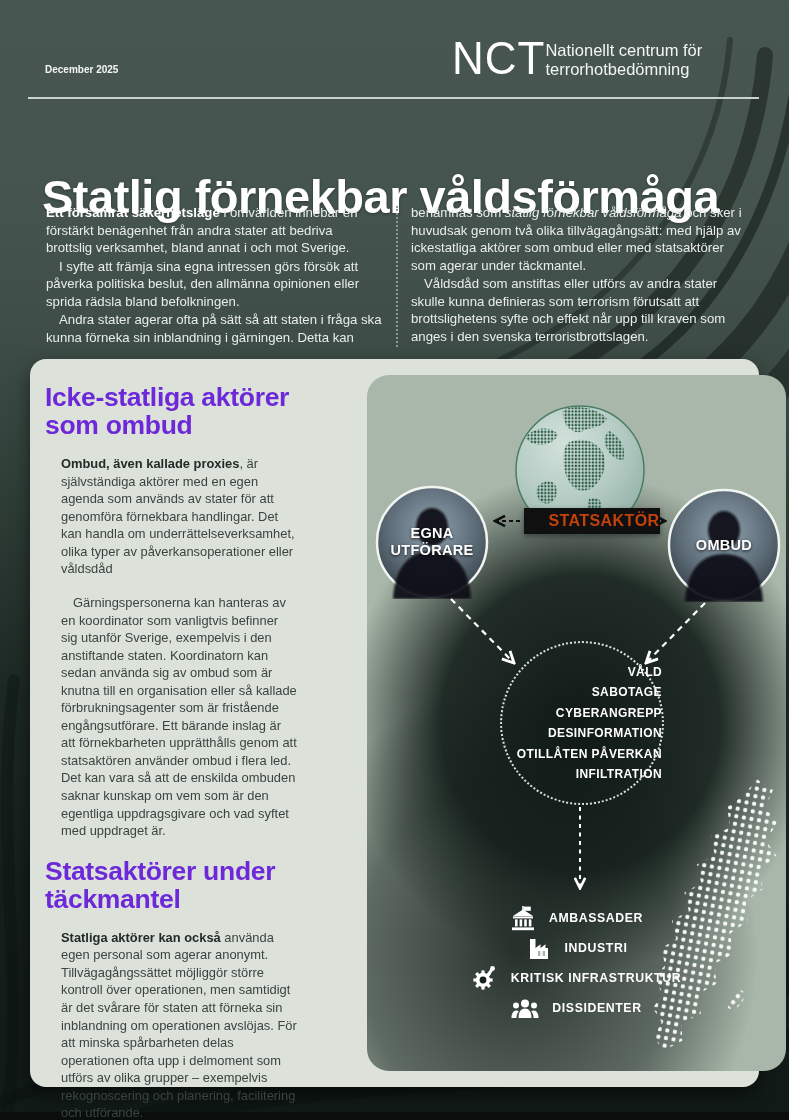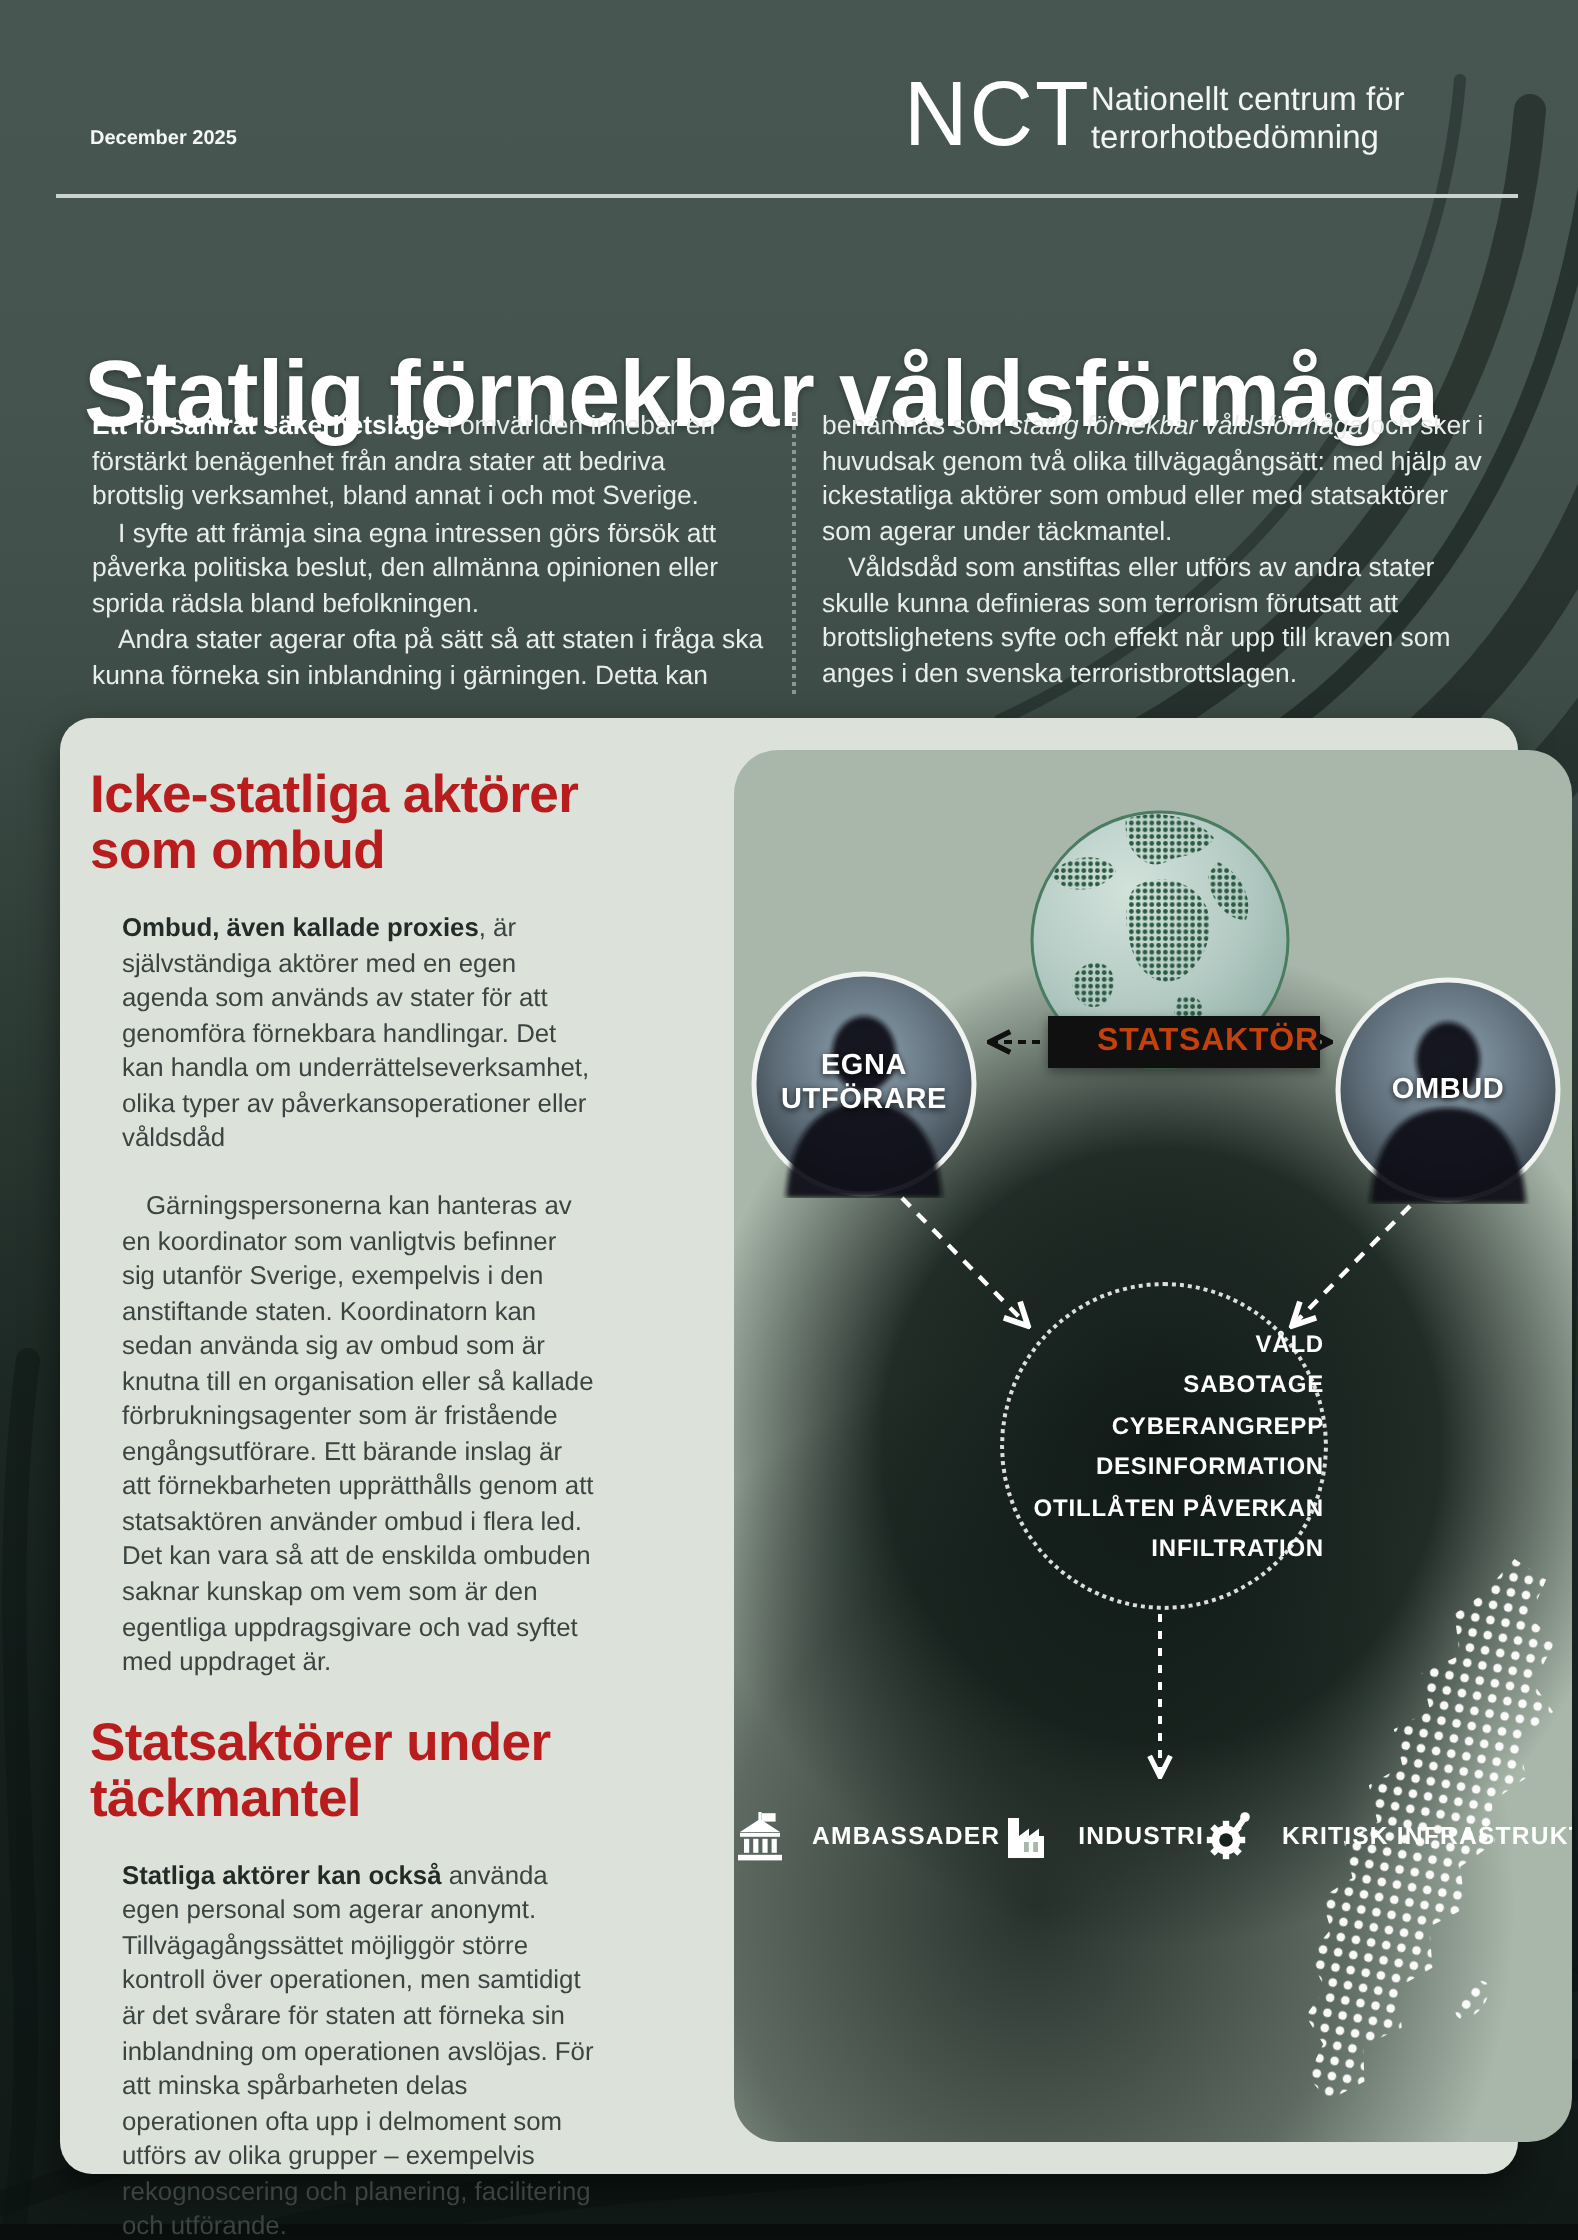--- a/index.html
+++ b/index.html
@@ -20,21 +20,21 @@
   .intro{position:absolute;left:0;top:203px;width:789px;z-index:2;color:#e9edeb;font-size:13.2px;line-height:1.33;}
   .intro-col1{position:absolute;left:45px;top:0;width:338px;}
   .intro-col2{position:absolute;left:410px;top:0;width:342px;}
   .intro-divider{position:absolute;left:396px;top:3px;height:141px;border-left:2px dotted #8b9893;}
   .intro p{margin:1px;}
   .intro p.ind{text-indent:13px;}
   .intro b{color:#ffffff;}
   
   .panel{position:absolute;left:30px;top:359px;width:729px;height:728px;background:#dce2da;border-radius:16px;box-shadow:0 8px 18px rgba(0,0,0,.5);z-index:3;}
   .left-col{position:absolute;left:15px;top:24px;width:269px;color:#3b4441;}
-  .left-col h2{margin:0 0 13px 0;font-size:26.5px;line-height:1.06;letter-spacing:-.3px;color:#b91c1c;font-weight:bold;}
+  .left-col h2{margin:0 0 13px 0;font-size:26.5px;line-height:1.06;letter-spacing:-.3px;color:#6d28d9;font-weight:bold;}
   .left-col h2.second{margin-top:17px;}
   .left-col p{margin:16px;font-size:12.9px;line-height:1.36;}
   .left-col p.ind{text-indent:12px;}
   .left-col b{color:#232b28;}
   
   .diagram{
     position:absolute;left:295px;top:16px;width:419px;height:696px;border-radius:22px;overflow:hidden;
     background:
       radial-gradient(310px 330px at 51% 50%, rgba(12,21,18,.97) 0%, rgba(18,29,25,.9) 45%, rgba(26,40,35,0) 76%),
       radial-gradient(300px 340px at 36% 83%, rgba(12,21,18,.82) 0%, rgba(18,29,25,.5) 52%, rgba(26,40,35,0) 80%),
@@ -46,21 +46,21 @@
   .node-left{left:8px;top:110px;}
   .node-right{left:300px;top:113px;}
   .node-label{position:absolute;inset:0;display:flex;align-items:center;justify-content:center;text-align:center;
     color:#fff;font-weight:bold;font-size:14.5px;line-height:1.15;letter-spacing:.3px;text-shadow:0 1px 3px rgba(0,0,0,.8);padding:0 8px;}
   .state-box{position:absolute;left:157px;top:133px;width:112px;height:26px;background:#101010;color:#c2410c;
     display:flex;align-items:center;justify-content:center;font-size:16px;font-weight:bold;letter-spacing:.4px;box-shadow:0 2px 5px rgba(0,0,0,.4);z-index:6;padding-left:24px;}
   .arrow-layer{position:absolute;inset:0;z-index:5;pointer-events:none;}
   .methods-circle{position:absolute;left:133px;top:266px;width:160px;height:160px;border:2px dotted rgba(255,255,255,.85);border-radius:50%;
     display:flex;flex-direction:column;align-items:flex-end;justify-content:center;gap:0;z-index:4;}
   .methods-circle span{color:#fff;font-size:12px;font-weight:bold;letter-spacing:.4px;line-height:20.5px;white-space:nowrap;}
-  .targets{position:absolute;left:0;top:528px;width:419px;display:flex;flex-direction:row;z-index:6;}
+  .targets{position:absolute;left:0;top:528px;width:419px;display:flex;flex-direction:column;z-index:6;}
   .target-row{height:30px;display:flex;align-items:center;justify-content:center;gap:13px;}
   .target-row svg{flex:0 0 auto;}
   .target-label{color:#fff;font-size:12.3px;font-weight:bold;letter-spacing:.6px;white-space:nowrap;}
   .sweden{position:absolute;left:283px;top:398px;width:142px;height:310px;z-index:2;}
 </style>
 </head>
 <body>
 
 <div class="page">
 

